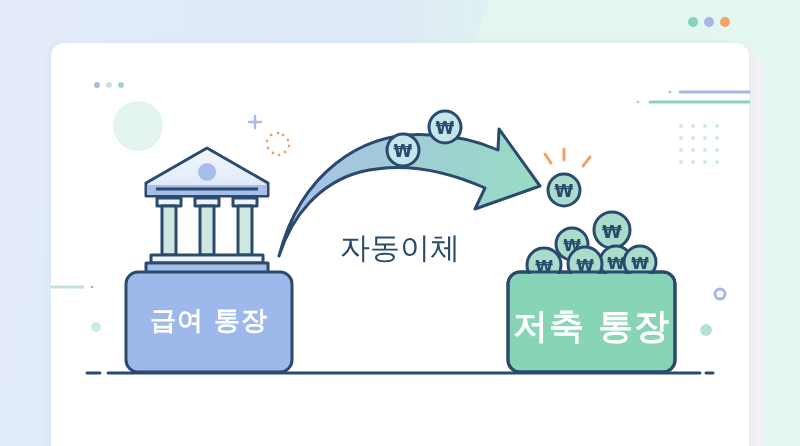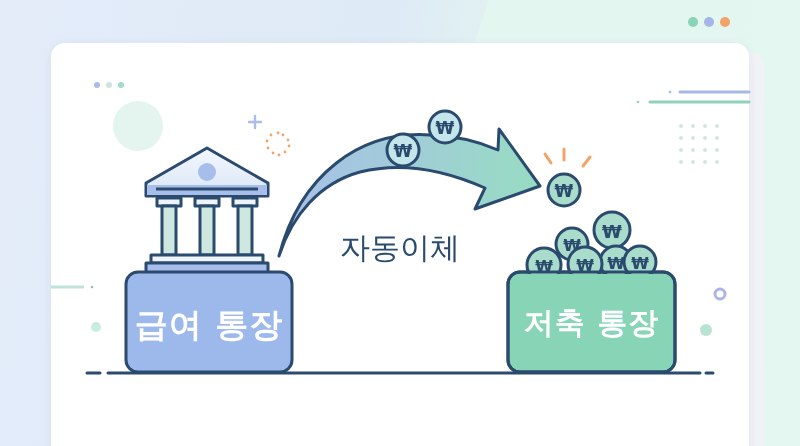--- a/index.html
+++ b/index.html
@@ -190,15 +190,15 @@
     <g>
         <circle cx="640" cy="262" r="16" fill="#a9dcca" stroke="#2a4a6e" stroke-width="3"></circle>
         <text x="640" y="269" text-anchor="middle" font-size="16">₩</text>
       </g>
   </g>
 
   <rect x="508" y="272" width="167" height="100" rx="12" fill="none" stroke="#2a4a6e" stroke-width="3"></rect>
   <rect x="510" y="274" width="163" height="96" rx="10" fill="#87d4b6" stroke="none"></rect>
 </svg>
 
-<div class="label" style="left:126px; top:303px; width:166px; font-size:33px;">급여 통장</div>
-<div class="label" style="left:508px; top:303px; width:167px; font-size:30px;">저축 통장</div>
+<div class="label" style="left:126px; top:303px; width:166px; font-size:26px;">급여 통장</div>
+<div class="label" style="left:508px; top:303px; width:167px; font-size:35px;">저축 통장</div>
 <div class="center-label">자동이체</div>
 
 </body></html>

